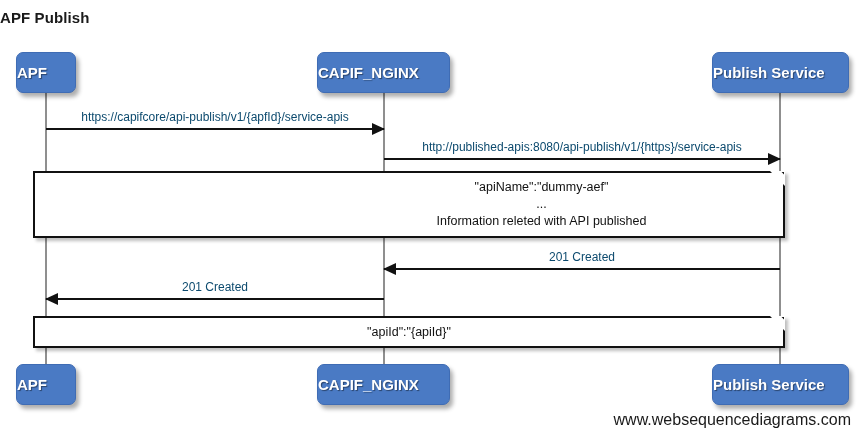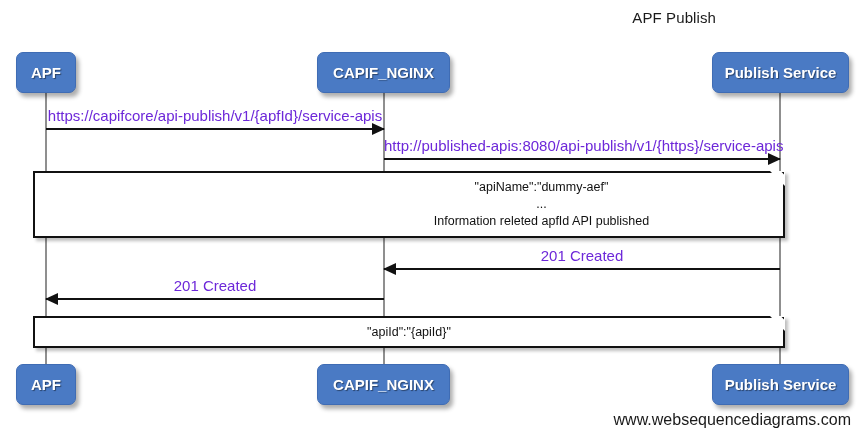--- a/index.html
+++ b/index.html
@@ -18,23 +18,23 @@
     background: #ffffff;
     overflow: hidden;
   }
 
   
   .title {
     position: absolute;
     left: 0;
     top: 9px;
     width: 716px;
-    text-align: right;
+    text-align: left;
     font-size: 15px;
-    font-weight: normal;
+    font-weight: bold;
     color: #1a1a1a;
     letter-spacing: 0.1px;
   }
 
   
   .lifeline {
     position: absolute;
     width: 2px;
     background: #8f8f8f;
   }
@@ -43,21 +43,20 @@
   .participant {
     position: absolute;
     box-sizing: border-box;
     height: 41px;
     border-radius: 7px;
     background: #4a7ac4;
     border: 1px solid #3f6cb4;
     box-shadow: 3px 4px 4px rgba(0,0,0,0.32);
     display: flex;
     align-items: center;
-    justify-content: center;
     color: #ffffff;
     font-size: 15px;
     font-weight: bold;
     text-shadow: 1px 1px 1px rgba(0,0,0,0.45);
     white-space: nowrap;
   }
 
   
   .message {
     position: absolute;
@@ -85,22 +84,22 @@
   }
   .arrowhead.left {
     left: -1px;
     border-right: 13px solid #111111;
   }
   .msg-label {
     position: absolute;
     bottom: 4px;
     width: 100%;
     text-align: center;
-    font-size: 15px;
-    color: #6d28d9;
+    font-size: 12px;
+    color: #0c4a6e;
     white-space: nowrap;
   }
 
   
   .note {
     position: absolute;
     box-sizing: border-box;
     background: #ffffff;
     border: 2px solid #111111;
     box-shadow: 3px 3px 3px rgba(0,0,0,0.25);
@@ -190,21 +189,21 @@
     <div class="arrowhead right"></div>
     <div class="msg-label">http://published-apis:8080/api-publish/v1/{https}/service-apis</div>
   </div>
 
   <div class="note" style="left:33px; top:171px; width:752px; height:67px;">
     <div class="note-fold"></div>
     <div class="note-fold-edge"></div>
     <div class="note-lines-left">
       <div class="note-line">"apiName":"dummy-aef"</div>
       <div class="note-line">...</div>
-      <div class="note-line">Information releted apfId API published</div>
+      <div class="note-line">Information releted with API published</div>
     </div>
   </div>
 
   <div class="message" style="left:384px; top:268px; width:396px;">
     <div class="msg-line"></div>
     <div class="arrowhead left"></div>
     <div class="msg-label">201 Created</div>
   </div>
 
   <div class="message" style="left:46px; top:298px; width:338px;">

